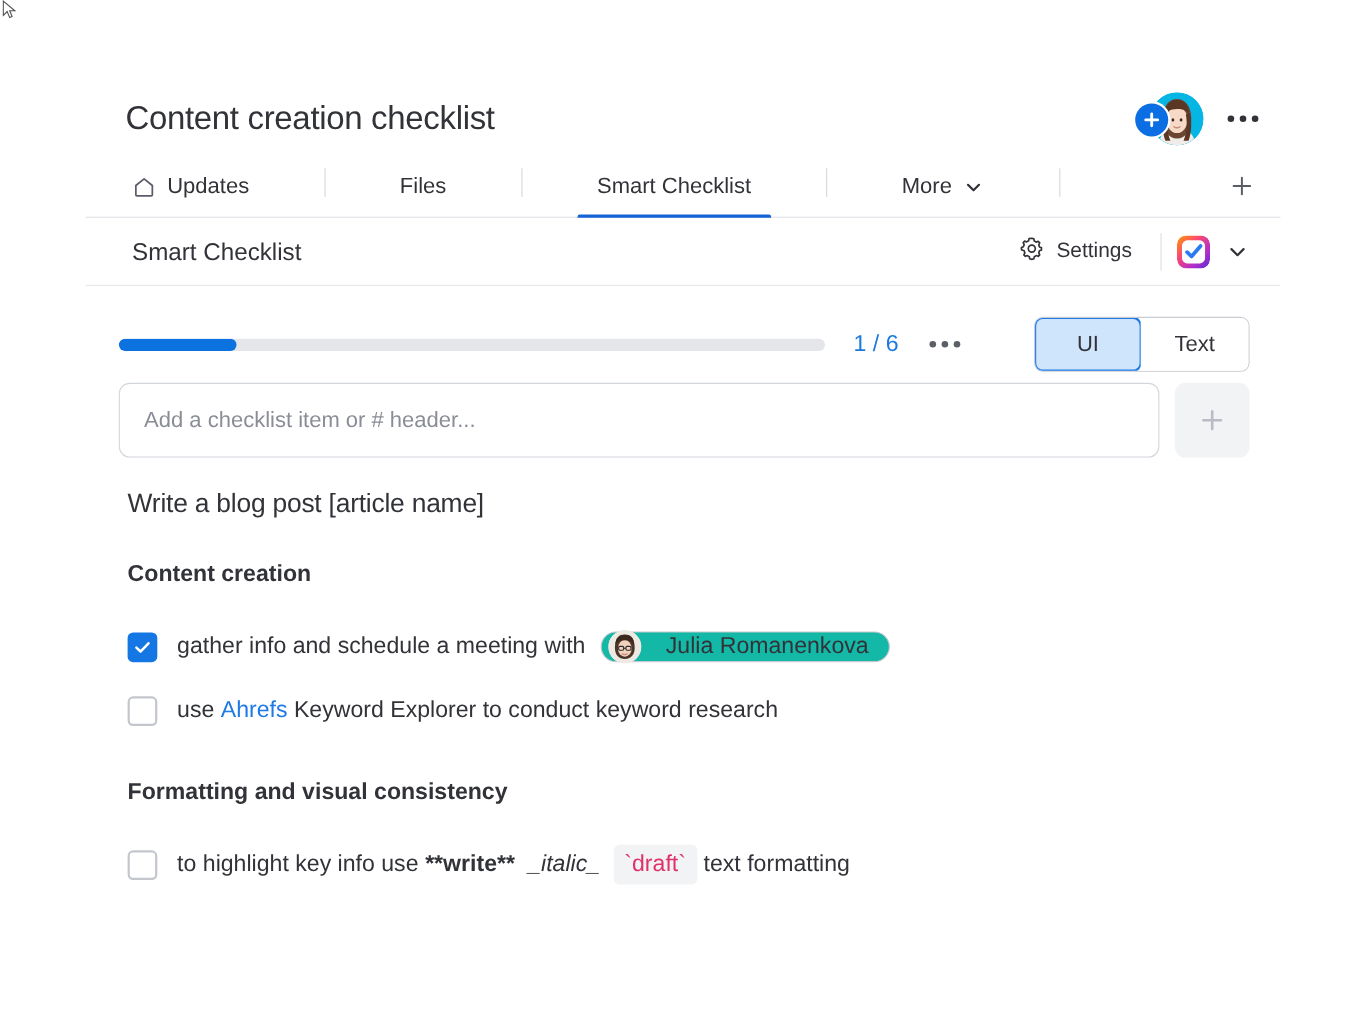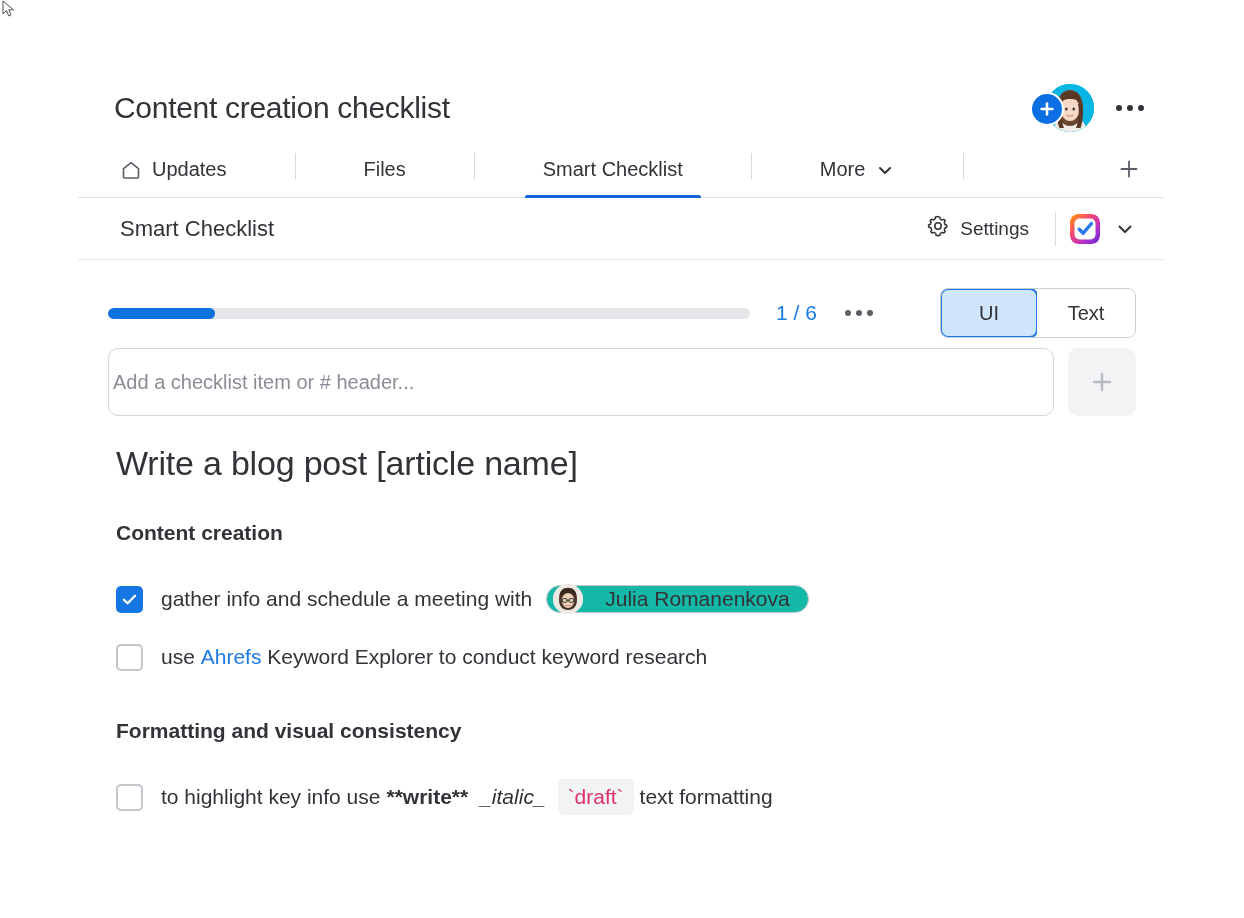--- a/index.html
+++ b/index.html
@@ -287,21 +287,21 @@
   }
 
   .add-input {
     flex: 1;
     height: 68px;
     border: 1px solid #d3d6db;
     border-radius: 10px;
     background: #fff;
     font-size: 20px;
     color: #323338;
-    padding: 0 4px;
+    padding: 0 22px;
     font-family: "Liberation Sans", sans-serif;
     outline: none;
   }
   .add-input::placeholder { color: #8a8d96; }
 
   .add-btn {
     width: 68px;
     height: 68px;
     border-radius: 10px;
     background: #f2f3f5;
@@ -311,21 +311,21 @@
     cursor: pointer;
     border: none;
   }
 
   
   .checklist-body {
     padding: 28px 28px 0 38px;
   }
 
   .cl-title {
-    font-size: 34px;
+    font-size: 24px;
     color: #323338;
     letter-spacing: -0.2px;
     margin: 0 0 38px 0;
     font-weight: 400;
   }
 
   .cl-section-head {
     font-size: 21px;
     font-weight: 700;
     color: #323338;

